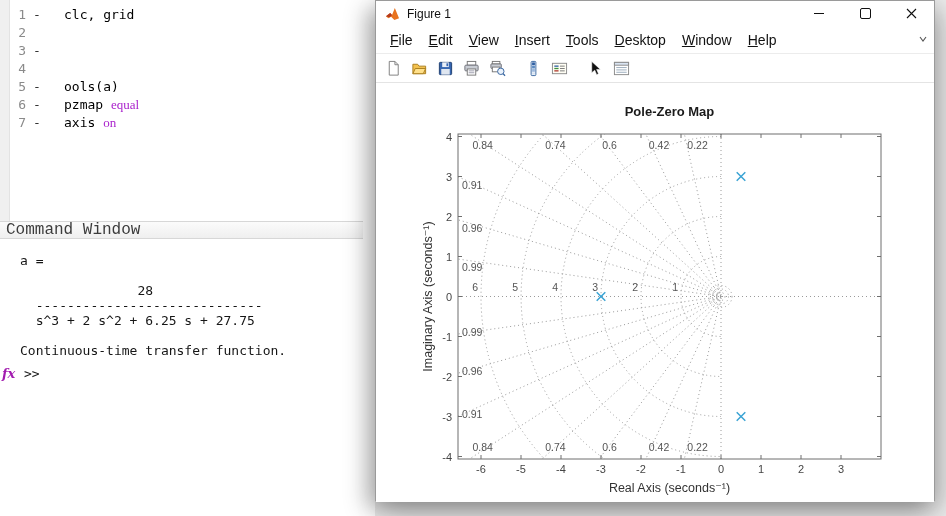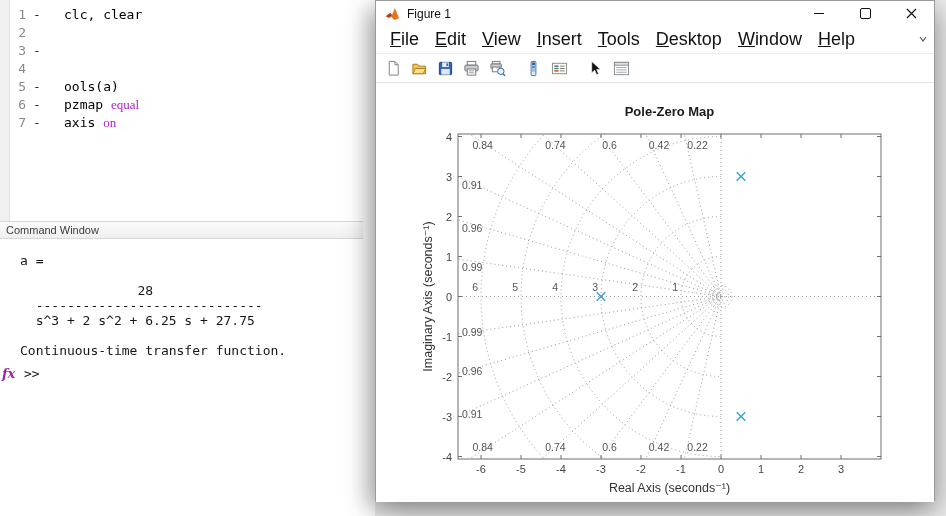--- a/index.html
+++ b/index.html
@@ -15,21 +15,21 @@
   .ln-num{width:26px;text-align:right;color:#8a8a8a;padding-right:2px;}
   .ln-dash{width:18px;text-align:center;color:#333;}
   .ln-code{padding-left:18px;white-space:pre;color:var(--text,#000);}
   .tok-plain{color:var(--text,#000);}
   .tok-string{color:var(--string,#a020f0);font-family:Liberation Serif, serif;}
   .tok-warn{color:var(--text,#000);text-decoration:underline;text-decoration-style:wavy;
             text-decoration-color:var(--warning-underline,#e0a23c);text-underline-offset:3px;}
 
   .cw-header{position:absolute;top:221px;left:0;right:12px;height:18px;box-sizing:border-box;
              background:linear-gradient(#fbfbfb,#efefef);border-top:1px solid #d7d7d7;border-bottom:1px solid #d7d7d7;
-             font-size:11px;color:#3c3c3c;line-height:17px;padding-left:6px;}
+             font-size:16px;color:#3c3c3c;line-height:17px;padding-left:6px;font-family:Liberation Mono, monospace;}
   .cw{position:absolute;top:240px;left:0;right:0;bottom:0;background:#fff;
       font-family:"DejaVu Sans Mono","Liberation Mono",monospace;font-size:13px;color:#161616;}
   #cw-output{margin:0;padding:13px 0 0 20px;line-height:18.5px;white-space:pre;font:inherit;}
   .prompt-row{display:flex;align-items:center;margin-top:6px;height:18px;}
   .fx{font-family:"DejaVu Serif","Liberation Serif",serif;font-style:italic;font-weight:bold;
       font-size:13px;color:#a21caf;width:22px;padding-left:2px;box-sizing:content-box;}
   .prompt{color:#161616;}
 
   
   .figure-window{position:absolute;left:375px;top:0;width:560px;height:501px;background:#fff;
@@ -37,21 +37,21 @@
                  box-shadow:-8px 8px 22px rgba(0,0,0,.30),8px 10px 26px rgba(0,0,0,.22);}
   .titlebar{height:25px;display:flex;align-items:center;background:#fff;}
   .fig-icon{margin-left:9px;display:flex;}
   .fig-title{margin-left:7px;font-size:12px;color:#111;}
   .win-controls{margin-left:auto;display:flex;height:100%;}
   .wc{width:46px;height:100%;display:flex;align-items:center;justify-content:center;}
   .min-glyph{width:10px;height:1px;background:#111;display:block;}
   .max-glyph{width:9px;height:9px;border:1px solid #111;border-radius:2px;display:block;}
 
   .menubar{position:relative;height:27px;display:flex;align-items:center;padding-left:6px;
-           font-size:18px;color:#111;border-bottom:1px solid #ececec;}
+           font-size:14px;color:#111;border-bottom:1px solid #ececec;}
   .menu-item{padding:3px 8px;cursor:default;}
   .menu-item u{text-decoration:underline;}
   .menu-overflow{position:absolute;right:6px;top:8px;display:flex;}
 
   .toolbar{height:28px;display:flex;align-items:center;padding-left:5px;gap:2px;border-bottom:1px solid #e4e4e4;}
   .tb{width:24px;height:22px;display:flex;align-items:center;justify-content:center;
       background:none;border:none;padding:0;margin:0;}
   .tb.gap{margin-left:10px;}
 
   .fig-content{position:relative;height:419px;background:#fff;overflow:hidden;}
@@ -61,21 +61,21 @@
 
 <div class="screen">
 
   <div class="left-pane">
     <div class="editor">
       <div class="alley"></div>
       <div id="editor-lines">
           <div class="ed-line">
             <span class="ln-num">1</span>
             <span class="ln-dash">-</span>
-            <span class="ln-code"><span class="tok-plain">clc, clear</span></span>
+            <span class="ln-code"><span class="tok-plain">clc, grid</span></span>
           </div>
           <div class="ed-line">
             <span class="ln-num">2</span>
             <span class="ln-dash"></span>
             <span class="ln-code"></span>
           </div>
           <div class="ed-line">
             <span class="ln-num">3</span>
             <span class="ln-dash">-</span>
           </div>

